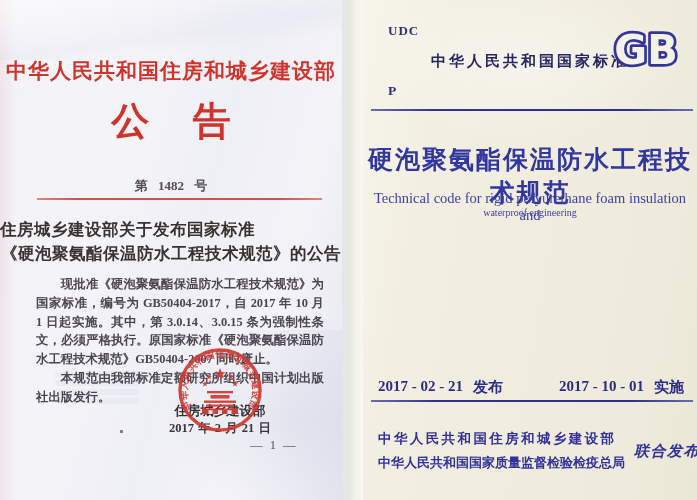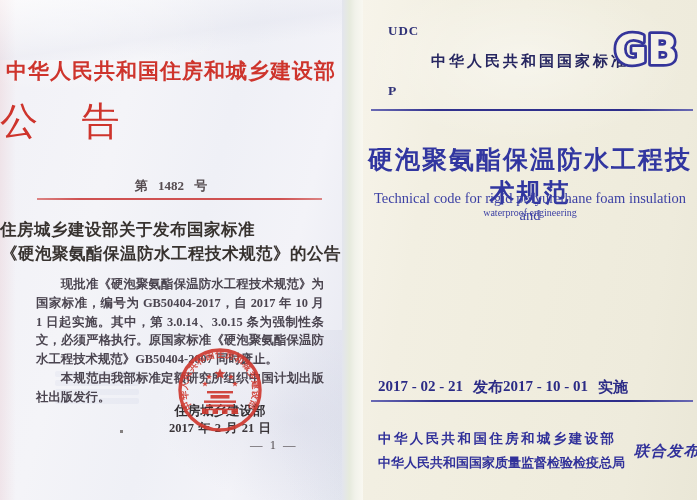--- a/index.html
+++ b/index.html
@@ -22,22 +22,22 @@
   .crease-1 { position:absolute; left:0; top:0; width:342px; height:60px;
     background:linear-gradient(172deg, rgba(255,255,255,.55), rgba(221,223,235,.3) 55%, rgba(255,255,255,0) 75%); }
   .crease-2 { position:absolute; left:220px; top:330px; width:122px; height:170px;
     background:linear-gradient(250deg, rgba(214,217,231,.4), rgba(255,255,255,0) 60%); }
   .showthrough { position:absolute; left:55px; top:368px; width:84px; height:34px; opacity:.5; }
   .showthrough span { display:block; height:6px; margin:3px 0; background:rgba(140,152,198,.16); border-radius:2px; }
   .speck { position:absolute; left:120px; top:430px; width:3px; height:3px; background:#55504e; opacity:.7; }
 
   .lp-ministry { position:absolute; left:0; top:57px; width:100%; text-align:center;
     font-size:21px; font-weight:bold; letter-spacing:1px; color:#ce342c; }
-  .lp-gonggao { position:absolute; left:0; top:96px; width:100%; 
-    font-size:38px; font-weight:normal; word-spacing:34px; color:#ce342c; }
+  .lp-gonggao { position:absolute; left:0; top:96px; width:100%; text-align:center;
+    font-size:38px; font-weight:bold; word-spacing:34px; color:#ce342c; }
   .lp-no { position:absolute; left:0; top:177px; width:100%; text-align:center;
     font-size:13px; font-weight:bold; word-spacing:7px; color:#554c50; }
   .lp-redrule { position:absolute; left:37px; top:198px; width:285px; height:2px;
     background:linear-gradient(90deg,#dc8484,#cf5151 15%,#cf5151 85%,#dc8484); }
   .lp-title1 { position:absolute; left:0; top:219px; width:100%; text-align:left;
     font-size:16.5px; font-weight:bold; color:#37322f; letter-spacing:.5px; }
   .lp-title2 { position:absolute; left:0; top:243px; width:100%; text-align:center;
     font-size:16.5px; font-weight:bold; color:#37322f; letter-spacing:.5px; }
   .lp-body { position:absolute; left:36px; top:275px; width:288px;
     font-size:12.4px; line-height:18.8px; text-align:justify; color:#4b4550; font-weight:bold; }
@@ -70,21 +70,21 @@
     background:linear-gradient(90deg,#6a6ab4,#32328e 20%,#2d2d8a 80%,#6a6ab4); }
   .rp-rule-top { top:109px; }
   .rp-rule-bottom { top:400px; }
   .rp-title-cn { position:absolute; left:0; top:143px; width:100%; text-align:center;
     font-size:25px; font-weight:600; letter-spacing:2px; color:#3136a0; }
   .rp-title-en1 { position:absolute; left:0; top:190px; width:100%; text-align:center;
     font-size:14.5px; color:#3d41a4; }
   .rp-title-en2 { position:absolute; left:0; top:207px; width:100%; text-align:center;
     font-size:10px; color:#3d41a4; }
   .rp-dates { position:absolute; left:15px; right:13px; top:378px;
-    display:flex; justify-content:flex-start; font-size:15px; font-weight:bold; color:#2c2c86; }
+    display:flex; justify-content:space-between; font-size:15px; font-weight:bold; color:#2c2c86; }
   .rp-date-item { display:flex; gap:10px; }
   .rp-footer { position:absolute; left:15px; right:9px; top:431px;
     display:flex; align-items:center; gap:9px; color:#31319a; }
   .rp-issuers { flex:1; }
   .rp-issuer1 { font-size:13.5px; font-weight:bold; letter-spacing:2.4px; line-height:16px; white-space:nowrap; }
   .rp-issuer2 { font-size:13px; font-weight:bold; letter-spacing:0; line-height:16px; white-space:nowrap;margin-top:8px; }
   .rp-joint { font-size:15px; font-weight:bold; letter-spacing:1.5px; white-space:nowrap;font-style:italic; }
 </style>
 </head>
 <body>

